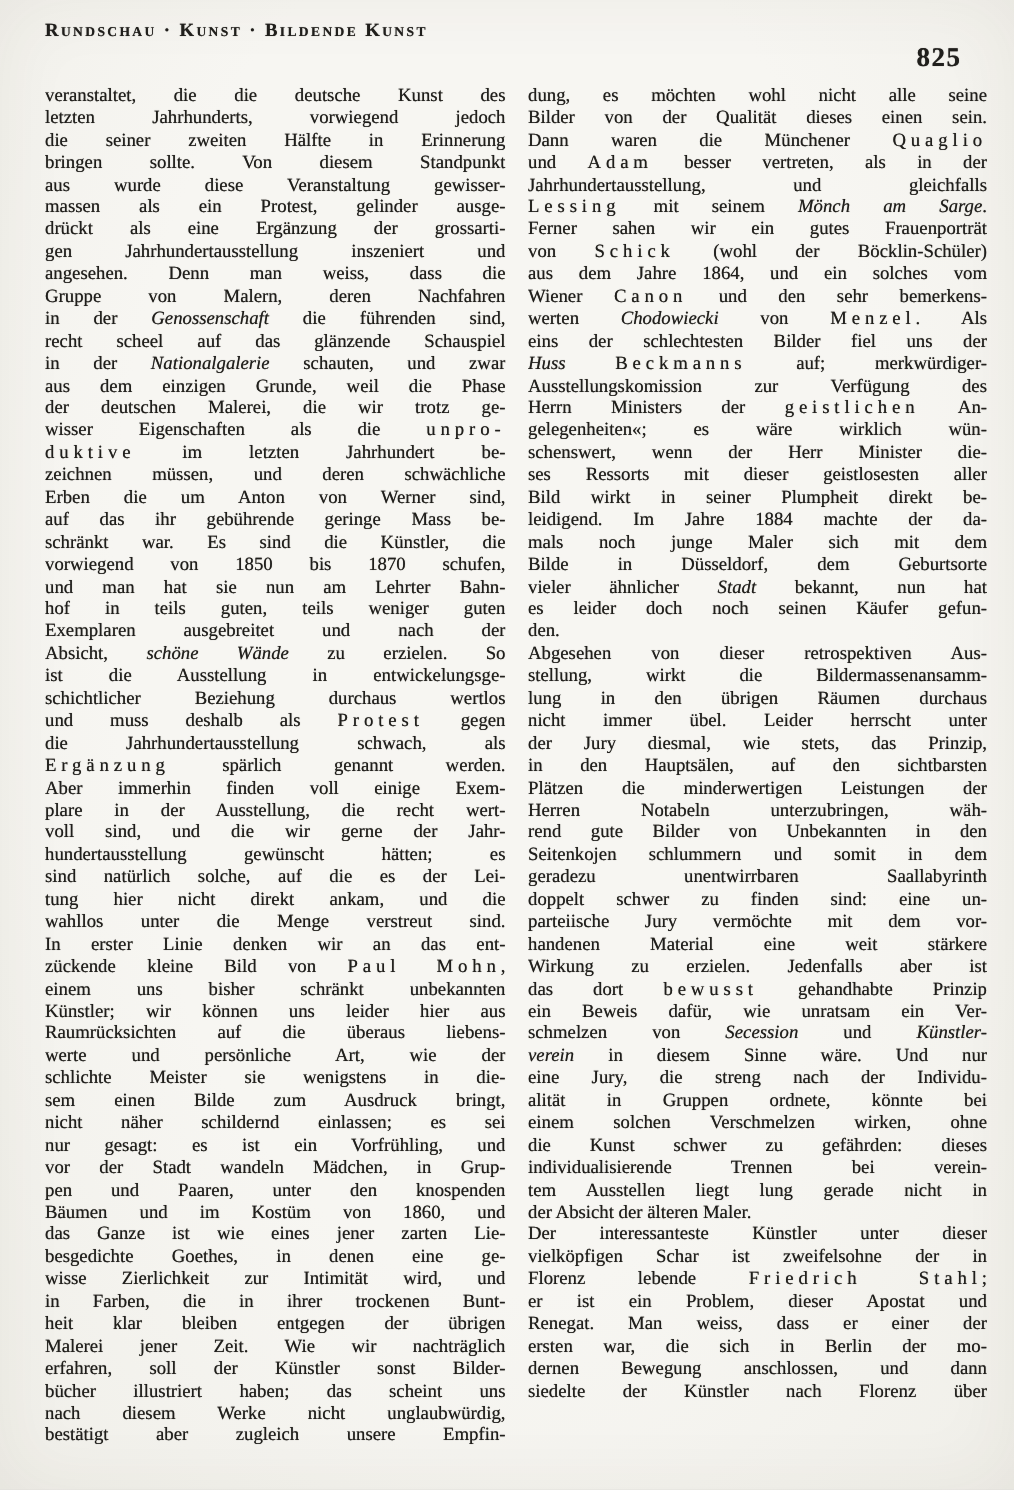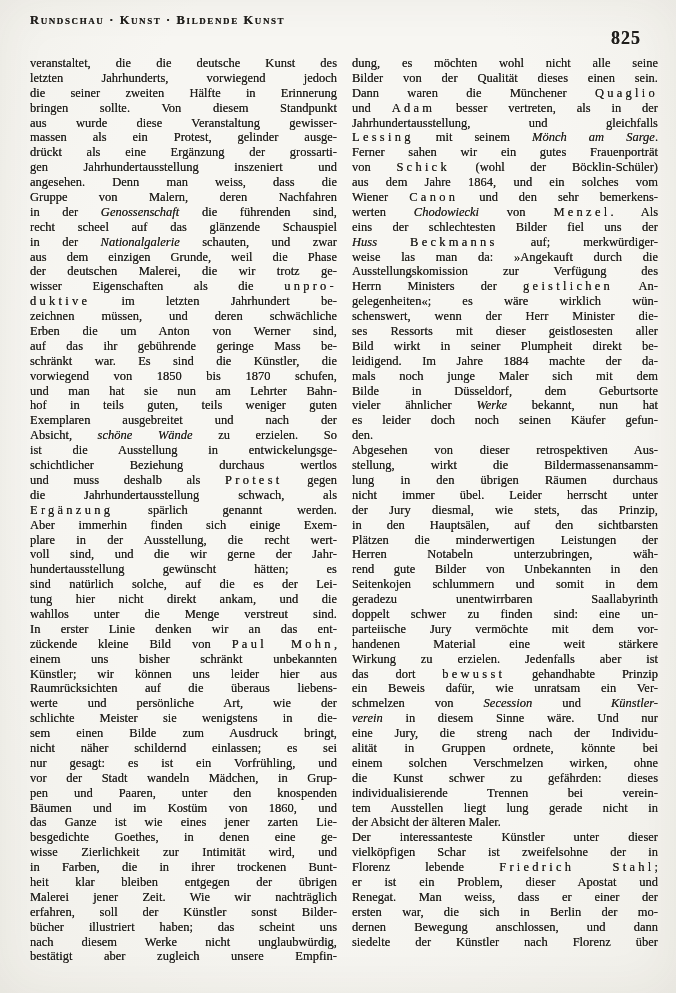--- a/index.html
+++ b/index.html
@@ -73,21 +73,21 @@
       <div class="line">vorwiegend von 1850 bis 1870 schufen,</div>
       <div class="line">und man hat sie nun am Lehrter Bahn-</div>
       <div class="line">hof in teils guten, teils weniger guten</div>
       <div class="line">Exemplaren ausgebreitet und nach der</div>
       <div class="line">Absicht, <span class="it">schöne Wände</span> zu erzielen.  So</div>
       <div class="line">ist die Ausstellung in entwickelungsge-</div>
       <div class="line">schichtlicher Beziehung durchaus wertlos</div>
       <div class="line">und muss deshalb als <span class="sp">Protest</span> gegen</div>
       <div class="line">die Jahrhundertausstellung schwach, als</div>
       <div class="line"><span class="sp">Ergänzung</span> spärlich genannt werden.</div>
-      <div class="line">Aber immerhin finden sich einige Exem-</div>
+      <div class="line">Aber immerhin finden voll einige Exem-</div>
       <div class="line">plare in der Ausstellung, die recht wert-</div>
       <div class="line">voll sind, und die wir gerne der Jahr-</div>
       <div class="line">hundertausstellung gewünscht hätten; es</div>
       <div class="line">sind natürlich solche, auf die es der Lei-</div>
       <div class="line">tung hier nicht direkt ankam, und die</div>
       <div class="line">wahllos unter die Menge verstreut sind.</div>
       <div class="line">In erster Linie denken wir an das ent-</div>
       <div class="line">zückende kleine Bild von <span class="sp">Paul Mohn</span>,</div>
       <div class="line">einem uns bisher schränkt unbekannten</div>
       <div class="line">Künstler; wir können uns leider hier aus</div>
@@ -119,31 +119,30 @@
       <div class="line">und <span class="sp">Adam</span> besser vertreten, als in der</div>
       <div class="line">Jahrhundertausstellung,  und  gleichfalls</div>
       <div class="line"><span class="sp">Lessing</span> mit seinem <span class="it">Mönch am Sarge</span>.</div>
       <div class="line">Ferner sahen wir ein gutes Frauenporträt</div>
       <div class="line">von <span class="sp">Schick</span> (wohl der Böcklin-Schüler)</div>
       <div class="line">aus dem Jahre 1864, und ein solches vom</div>
       <div class="line">Wiener <span class="sp">Canon</span> und den sehr bemerkens-</div>
       <div class="line">werten <span class="it">Chodowiecki</span> von <span class="sp">Menzel</span>.  Als</div>
       <div class="line">eins der schlechtesten Bilder fiel uns der</div>
       <div class="line"><span class="it">Huss</span> <span class="sp">Beckmanns</span> auf; merkwürdiger-</div>
-      <div class="line">weise las man da: »Angekauft durch die</div>
       <div class="line">Ausstellungskomission zur Verfügung des</div>
       <div class="line">Herrn Ministers der <span class="sp">geistlichen</span> An-</div>
       <div class="line">gelegenheiten«;  es wäre wirklich wün-</div>
       <div class="line">schenswert, wenn der Herr Minister die-</div>
       <div class="line">ses Ressorts mit dieser geistlosesten aller</div>
       <div class="line">Bild wirkt in seiner Plumpheit direkt be-</div>
       <div class="line">leidigend.  Im Jahre 1884 machte der da-</div>
       <div class="line">mals noch junge Maler sich mit dem</div>
       <div class="line">Bilde in Düsseldorf,  dem Geburtsorte</div>
-      <div class="line">vieler ähnlicher <span class="it">Werke</span> bekannt, nun hat</div>
+      <div class="line">vieler ähnlicher <span class="it">Stadt</span> bekannt, nun hat</div>
       <div class="line">es leider doch noch seinen Käufer gefun-</div>
       <div class="line para-end">den.</div>
       <div class="line">Abgesehen von dieser retrospektiven Aus-</div>
       <div class="line">stellung, wirkt die Bildermassenansamm-</div>
       <div class="line">lung in den übrigen Räumen durchaus</div>
       <div class="line">nicht immer übel.  Leider herrscht unter</div>
       <div class="line">der Jury diesmal, wie stets, das Prinzip,</div>
       <div class="line">in den Hauptsälen, auf den sichtbarsten</div>
       <div class="line">Plätzen die minderwertigen Leistungen der</div>
       <div class="line">Herren Notabeln unterzubringen,  wäh-</div>

